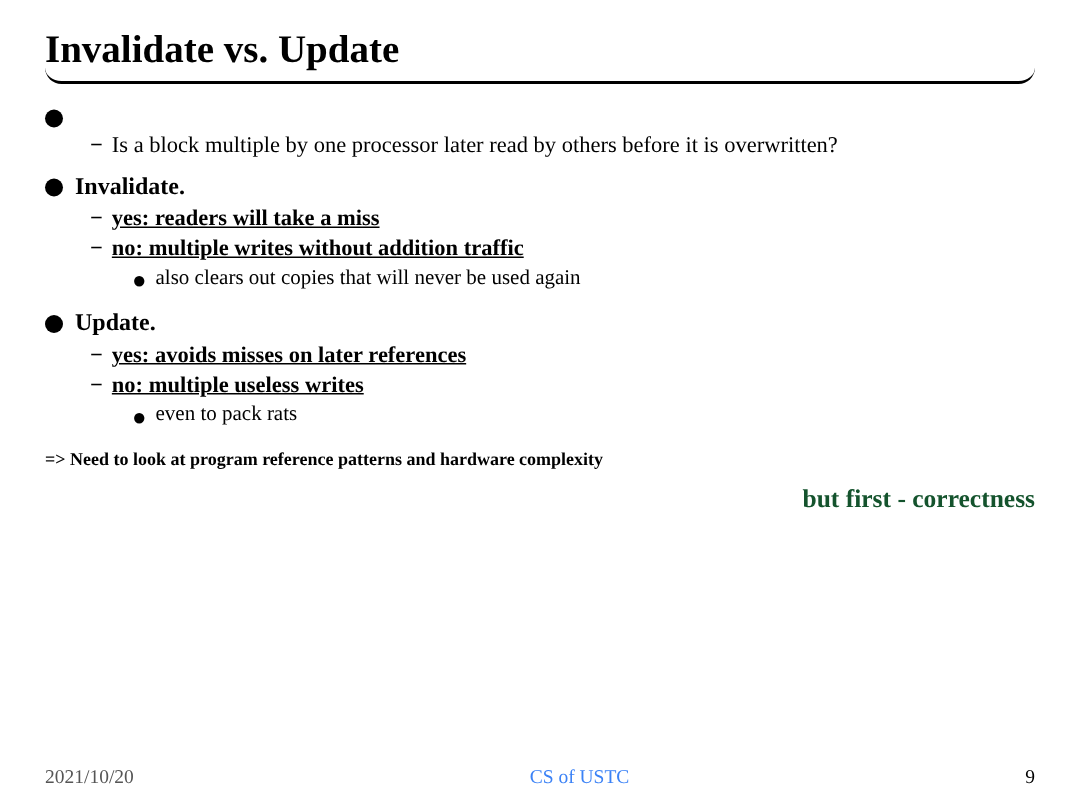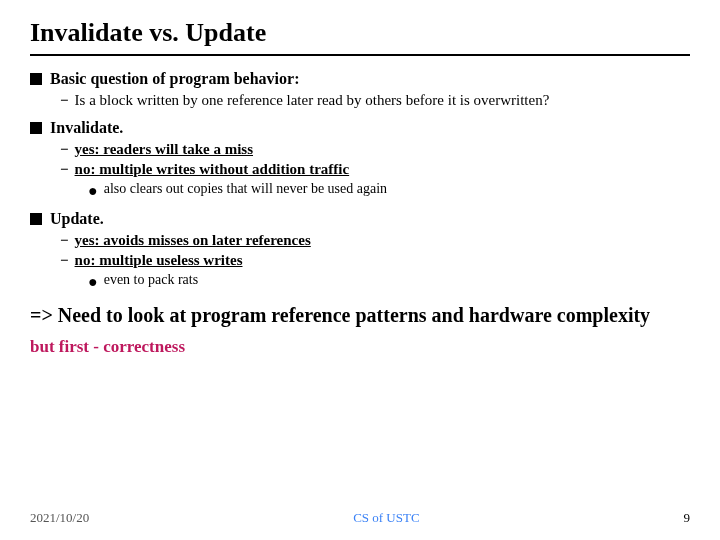--- a/index.html
+++ b/index.html
@@ -1,15 +1,15 @@
 <!DOCTYPE html>
 <html><head>
   <meta charset="utf-8">
   <style>
-    * { margin: 0; padding: 0; box-sizing: border-box; }
+    * { margin: 0; padding: 0; box-sizing: border-box; border-radius: 11px; }
     body {
       width: 720px;
       height: 540px;
       background: #ffffff;
       font-family: 'Times New Roman', Times, serif;
       font-size: 15px;
       color: #000000;
       overflow: hidden;
     }
     .slide {
@@ -78,29 +78,29 @@
       margin-bottom: 2px;
     }
     .dot {
       color: #000;
       margin-right: 6px;
       flex-shrink: 0;
       font-size: 16px;
       line-height: 1.2;
     }
     .conclusion {
-      font-size: 20px;
+      font-size: 12px;
       font-weight: bold;
       margin-top: 10px;
       margin-bottom: 8px;
       line-height: 1.4;
     }
     .but-first {
-      text-align: left;
-      color: #be185d;
+      text-align: right;
+      color: #14532d;
       font-size: 17px;
       font-weight: bold;
       margin-top: 6px;
     }
     .footer {
       display: flex;
       justify-content: space-between;
       align-items: center;
       padding-top: 8px;
       border-top: none;
@@ -121,26 +121,25 @@
 <body>
 
 <div class="slide">
   <div class="title">Invalidate vs. Update</div>
 
   <div class="content">
 
     <div class="section">
       <div class="bullet-main">
         <span class="square"></span>
-        <span>Basic question of program behavior:</span>
       </div>
       <div class="sub-bullets">
         <div class="sub-bullet">
           <span class="dash">−</span>
-          <span>Is a block written by one reference later read by others before it is overwritten?</span>
+          <span>Is a block multiple by one processor later read by others before it is overwritten?</span>
         </div>
       </div>
     </div>
 
     <div class="section">
       <div class="bullet-main">
         <span class="square"></span>
         <span>Invalidate.</span>
       </div>
       <div class="sub-bullets">

